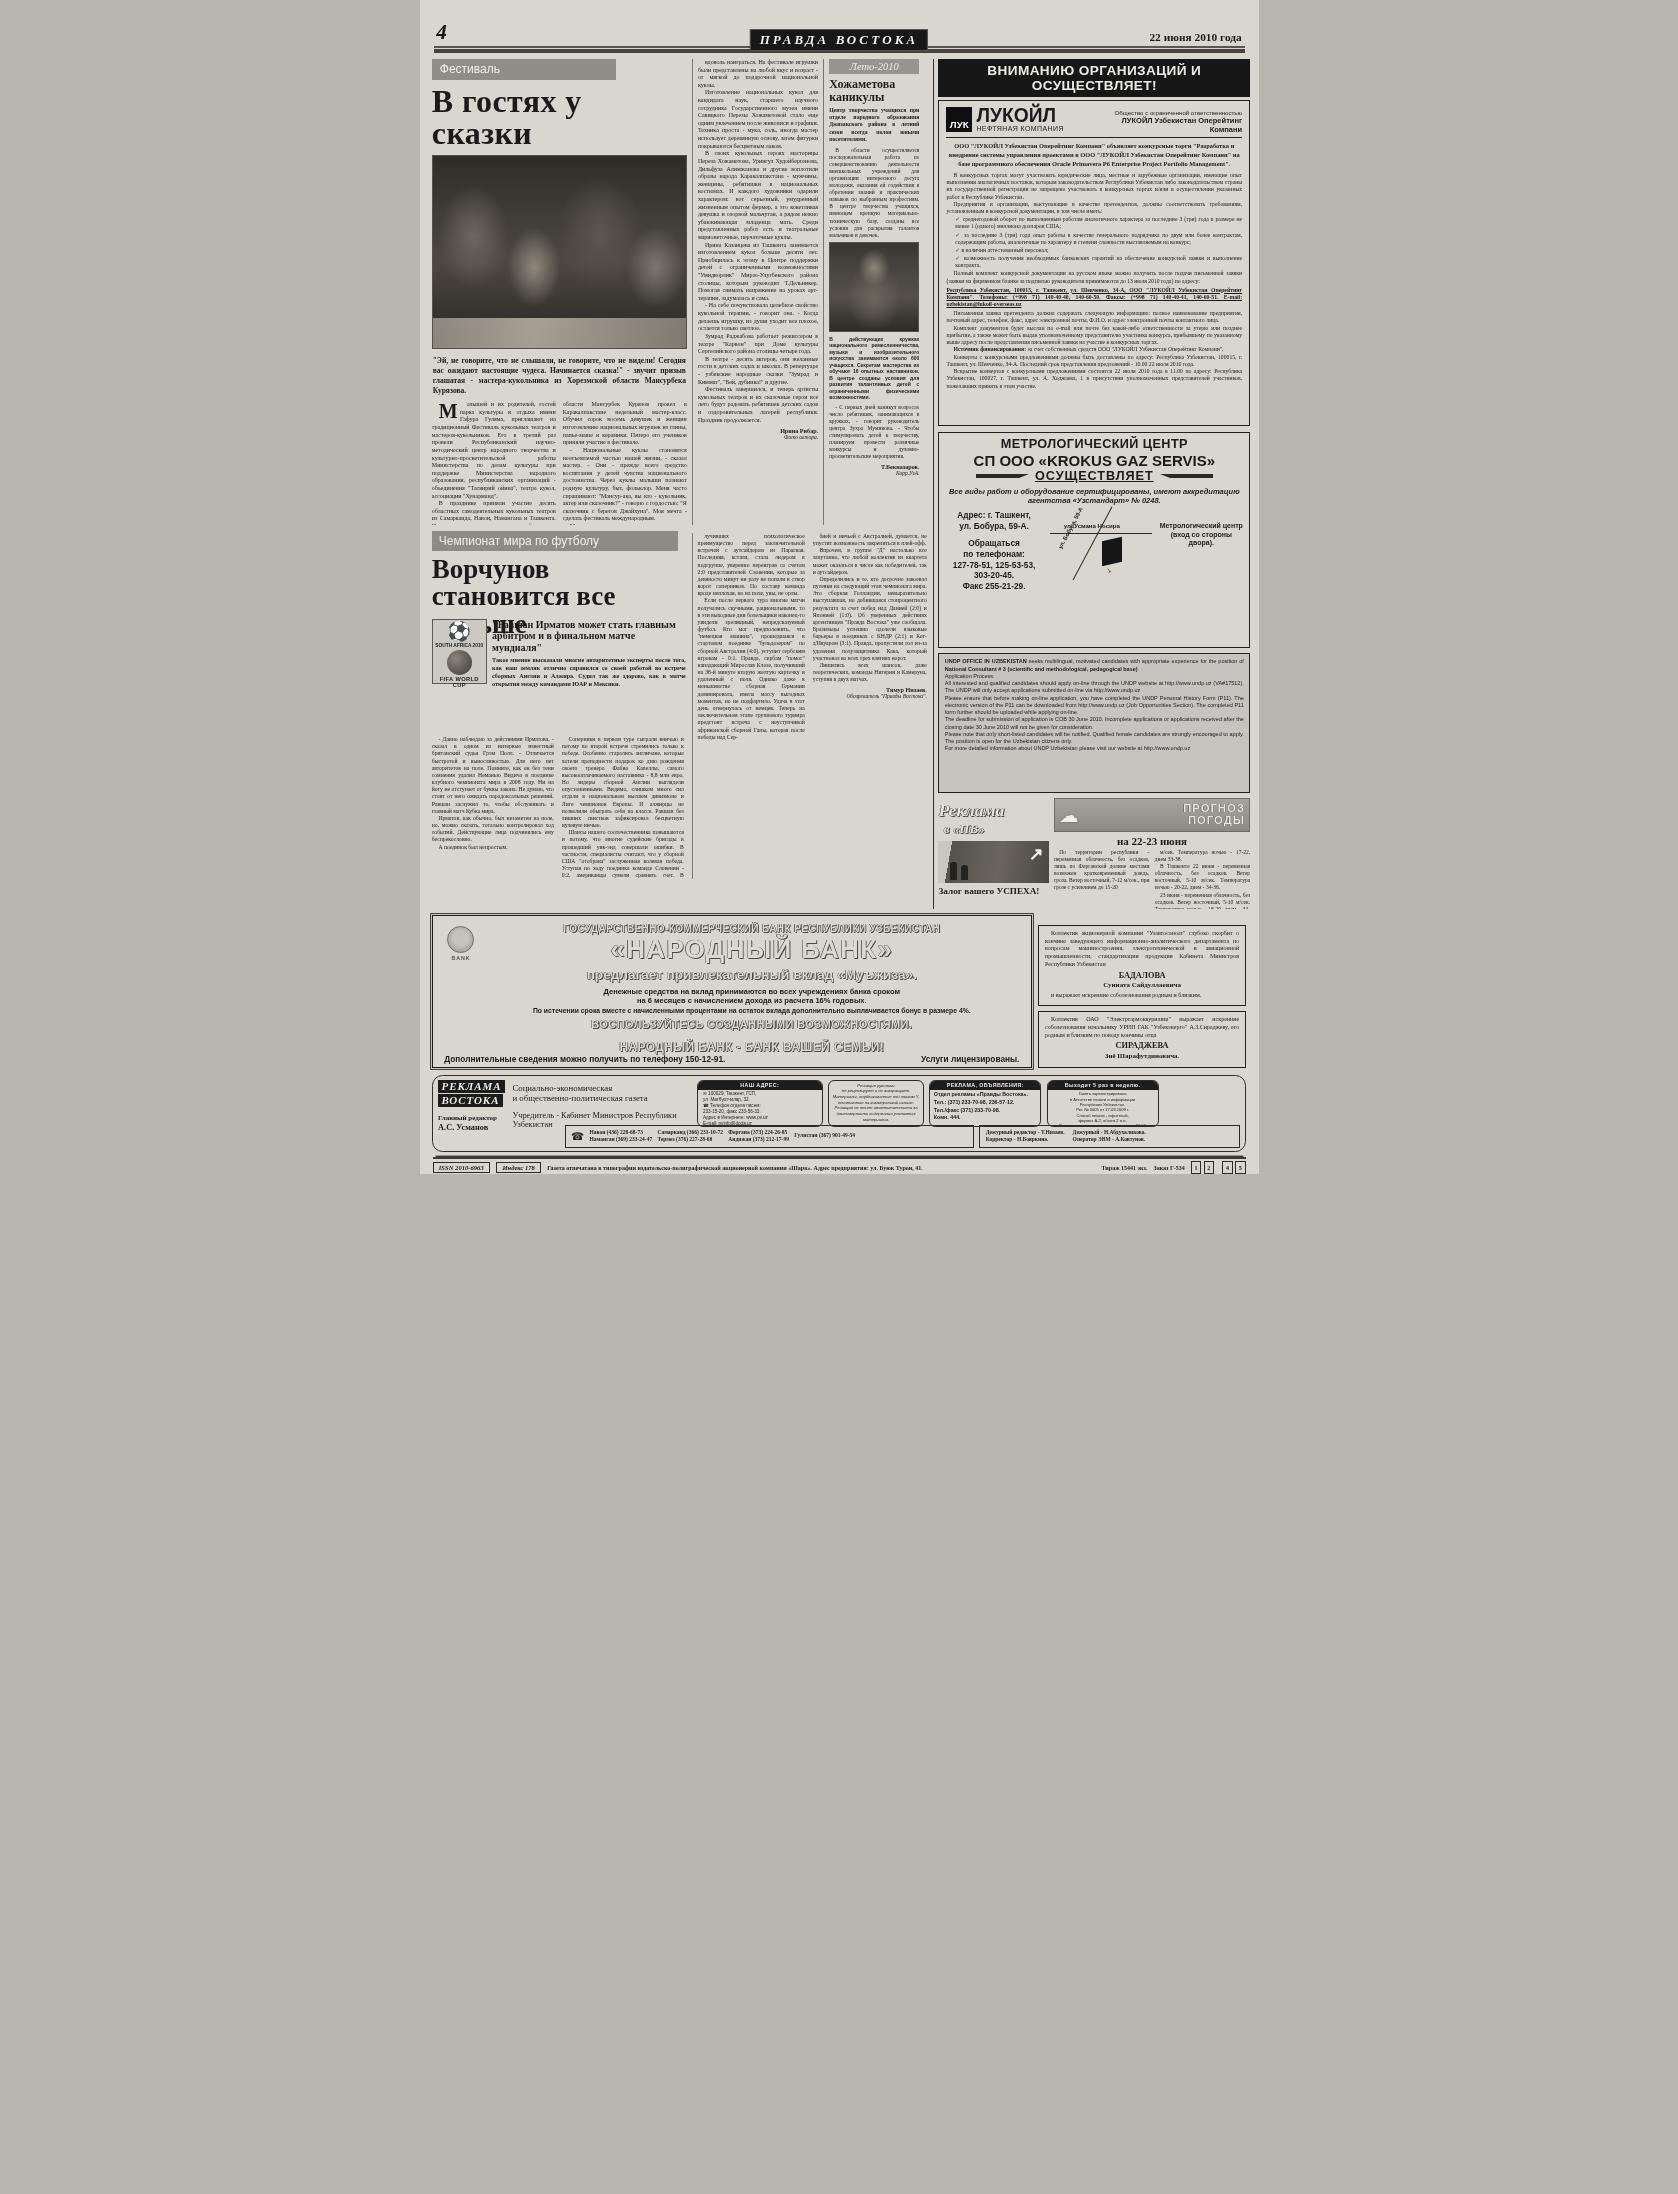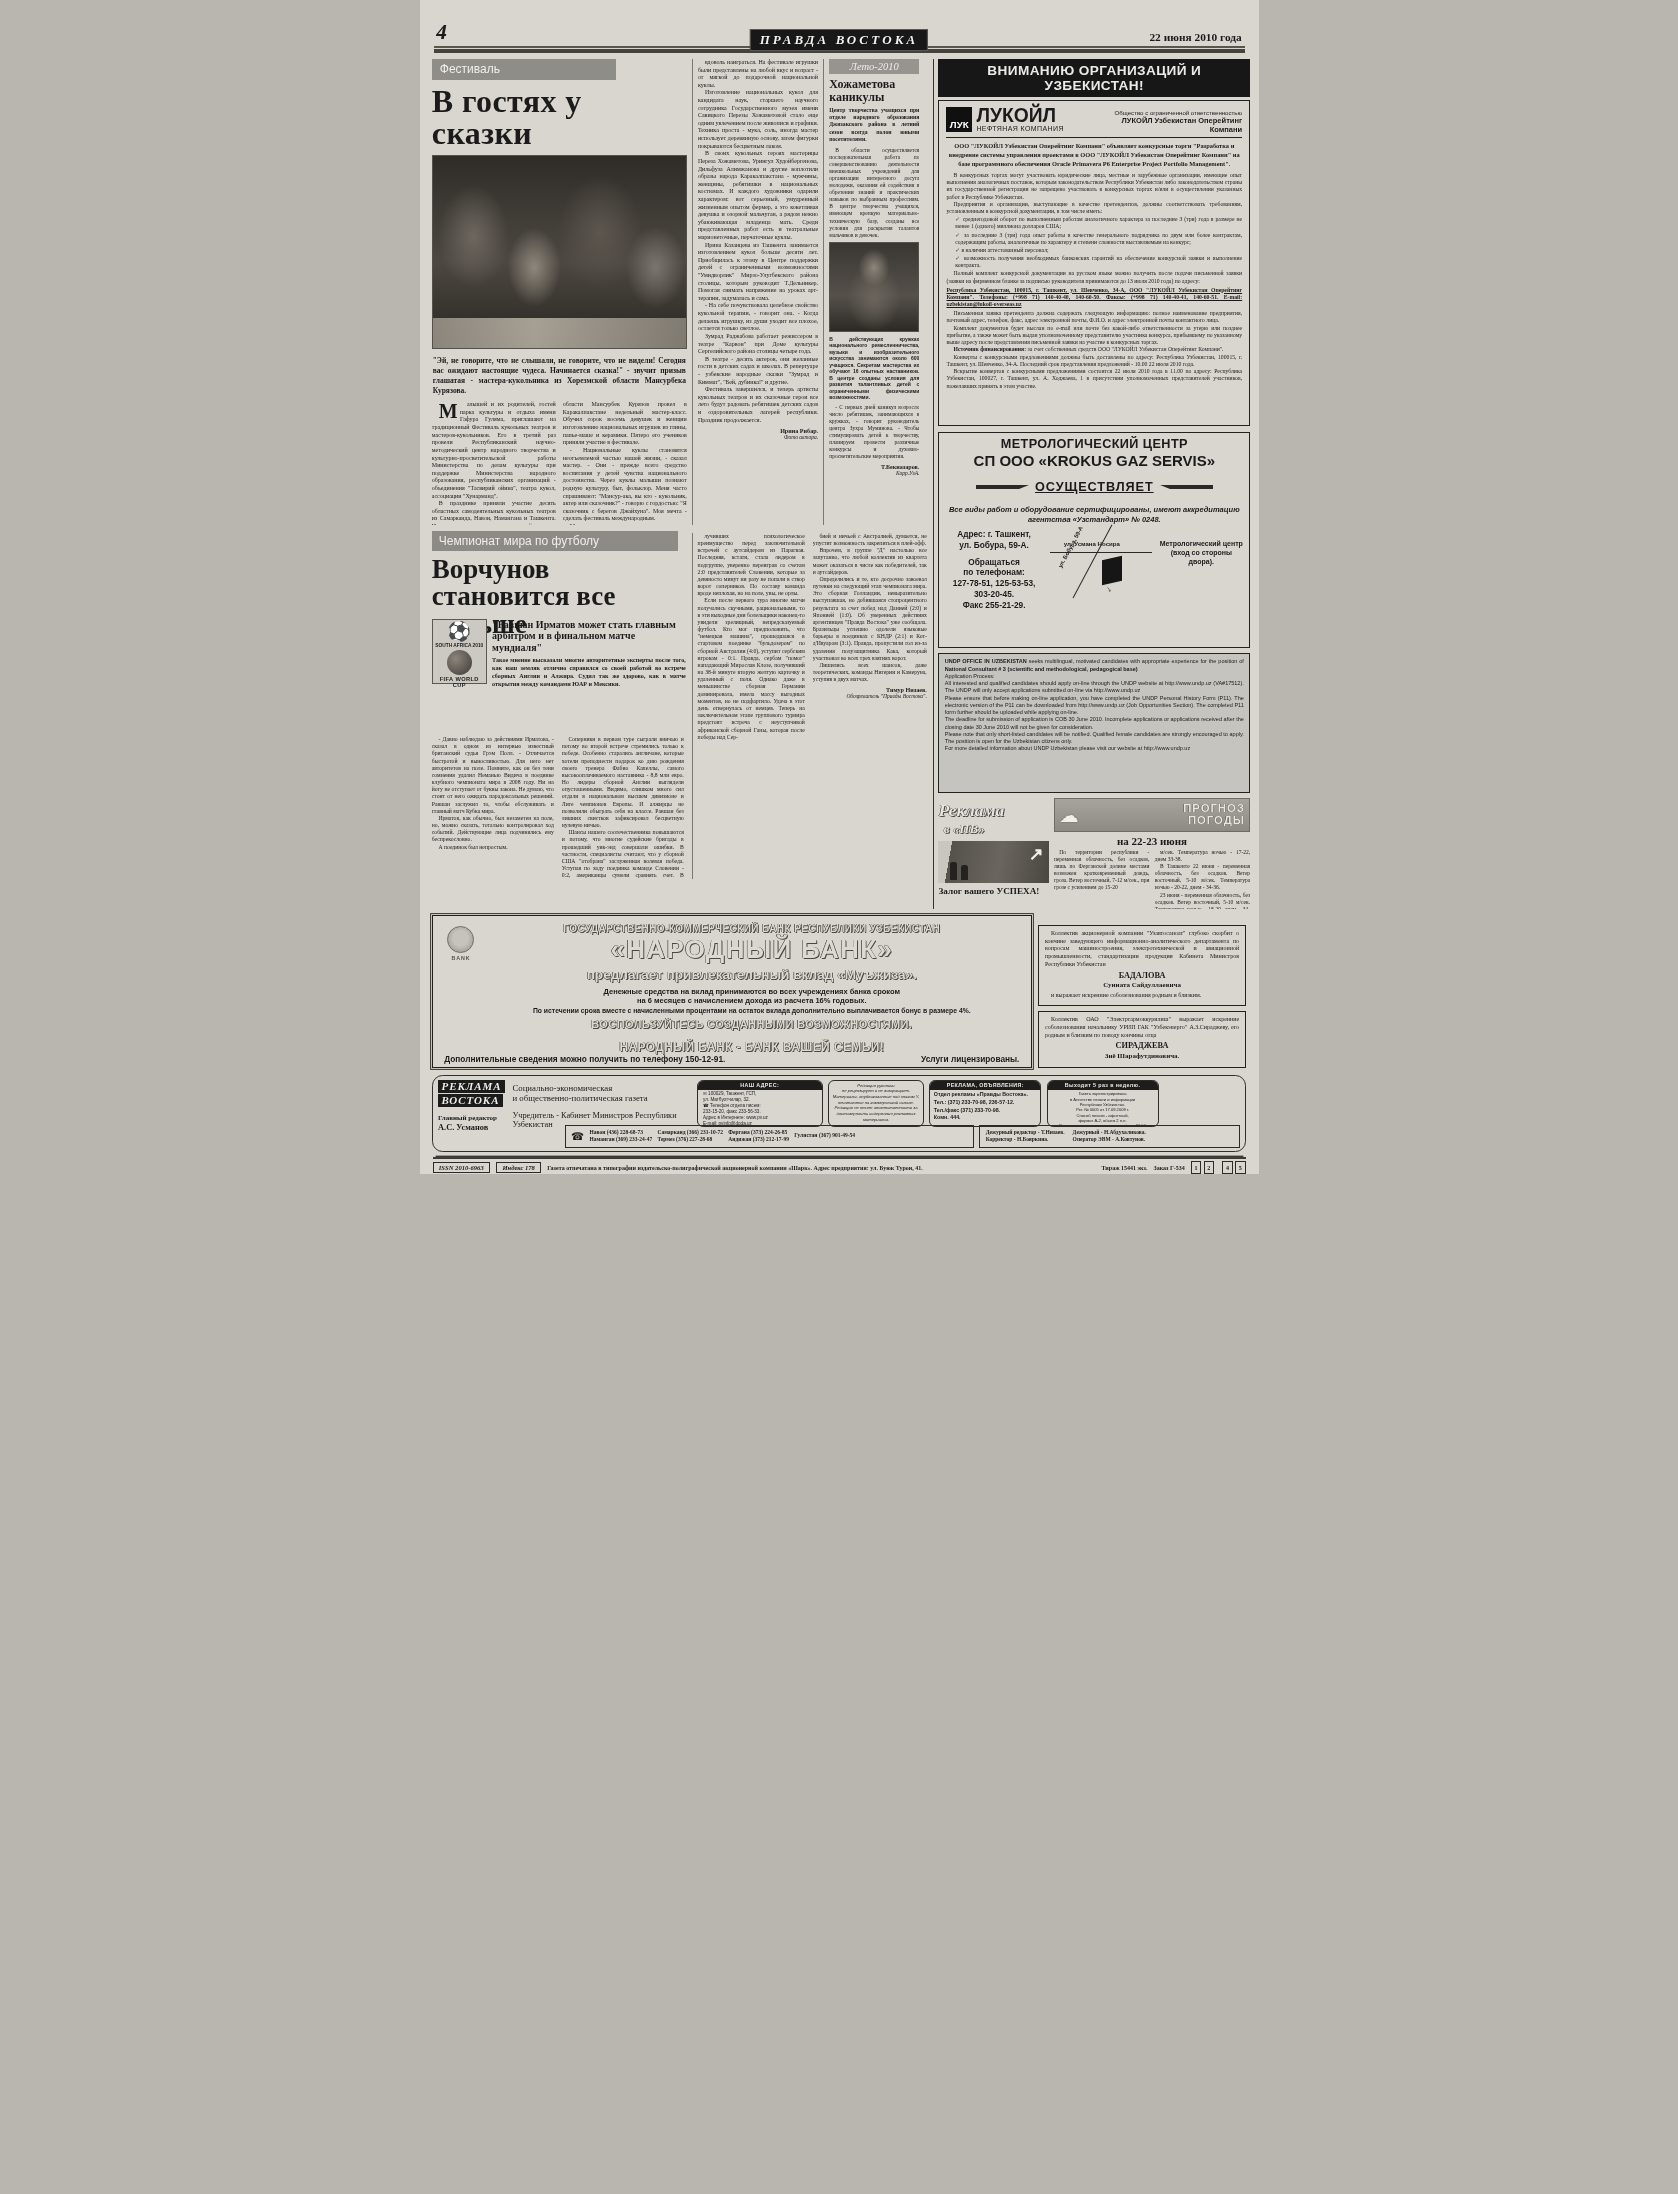--- a/index.html
+++ b/index.html
@@ -98,21 +98,21 @@
   .luk-announce { font-weight:bold; text-align:center !important; font-size:6.4px !important; margin-bottom:3.5px; line-height:1.35 !important; }
   .luk-ind { text-indent:7px; }
   .luk-list p { text-indent:0; padding-left:8.8px; margin:0.9px 0; }
   .luk-addr { font-weight:bold; text-decoration:underline; margin:1.8px 0; }
   .luk-bold { font-weight:bold; }
 
   .krokus-box { border:1.8px solid #23221f; margin-top:5.3px; padding:4.4px 6.1px; height:216px; overflow:hidden;
     font-family:"Liberation Sans", sans-serif; text-align:center; }
   .kr-t1 { font-size:12.7px; font-weight:bold; letter-spacing:0.4px; }
   .kr-t2 { font-size:15px; font-weight:bold; margin-top:0.9px; }
-  .kr-osu { display:flex; align-items:center; justify-content:center; gap:6px; margin:11px 0; }
+  .kr-osu { display:flex; align-items:center; justify-content:center; gap:6px; margin:0 0; }
   .kr-osu .arrow { width:53px; height:0; border-top:4px solid #2a2926; }
   .kr-osu .arrow.left  { border-right:10.5px solid transparent; }
   .kr-osu .arrow.right { border-left:10.5px solid transparent; }
   .kr-osu span { font-size:12.7px; font-weight:bold; text-decoration:underline; letter-spacing:0.9px; }
   .kr-services { font-size:10.5px; font-weight:bold; line-height:1.28; }
   .kr-cert { font-size:7.5px; font-weight:bold; font-style:italic; line-height:1.3; margin-top:3.5px; }
   .kr-bottom { display:flex; margin-top:4.4px; text-align:center; gap:3.5px; }
   .kr-left { width:97px; flex:none; }
   .kr-addr { font-size:8.3px; font-weight:bold; line-height:1.3; }
   .kr-contact { font-size:8.3px; font-weight:bold; line-height:1.3; margin-top:6.1px; }
@@ -325,21 +325,21 @@
             </div>
           <div class="byline">
             <span>Тимур Низаев.</span>
             <span class="sub">Обозреватель "Правды Востока".</span>
           </div>
         </div>
       </div>
     </div>
 
     <div class="right-group">
-      <div class="banner-black">ВНИМАНИЮ ОРГАНИЗАЦИЙ И УЗБЕКИСТАН!</div>
+      <div class="banner-black">ВНИМАНИЮ ОРГАНИЗАЦИЙ И ОСУЩЕСТВЛЯЕТ!</div>
 
       <div class="lukoil-box">
         <div class="luk-head">
           <div class="luk-left">
             <div class="luk-mark">ЛУК</div>
             <div>
               <div class="luk-name">ЛУКОЙЛ</div>
               <div class="luk-sub">НЕФТЯНАЯ КОМПАНИЯ</div>
             </div>
           </div>

